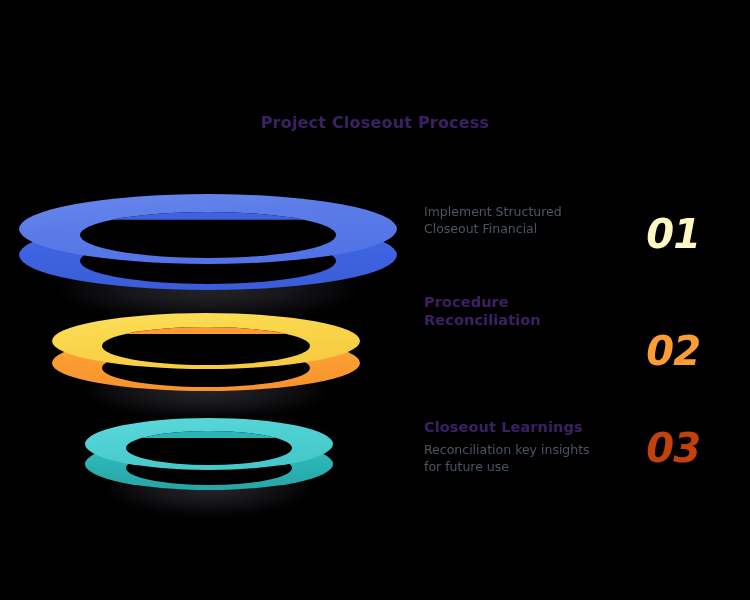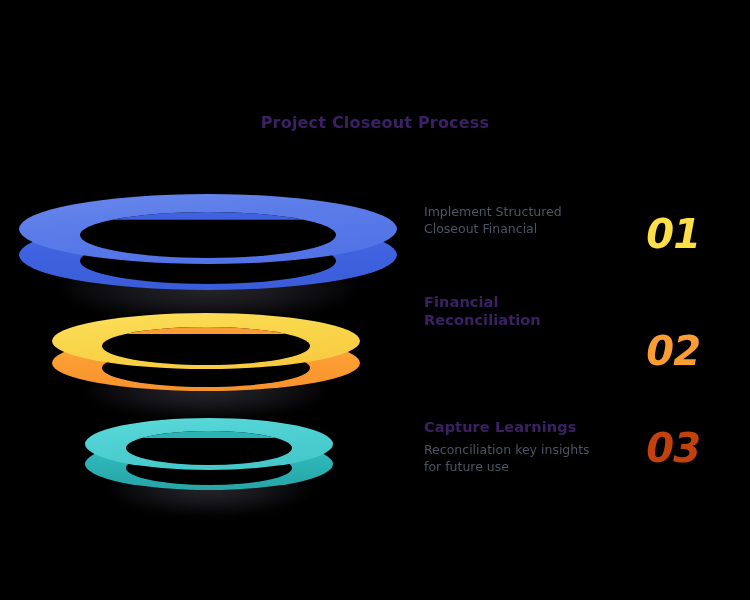--- a/index.html
+++ b/index.html
@@ -169,29 +169,29 @@
       <div class="ring-hole" style="left:41px; top:13px; width:166px; height:34px;"></div>
       <div class="ring-hole-shade" style="left:41px; top:13px; width:166px; height:34px;
                   background:linear-gradient(180deg,#2cb3b5 0%,#2cb3b5 20%,rgba(0,0,0,0) 21%);"></div>
     </div>
 
   </div>
 
   <div class="step" style="top:198px;">
     <div class="step-body">Implement Structured
 Closeout Financial</div>
-    <div class="step-num" style="top:16px; color:#fde047;">01</div>
+    <div class="step-num" style="top:16px; color:#fef9c3;">01</div>
   </div>
 
   <div class="step" style="top:293px;">
-    <div class="step-heading" style="white-space:pre-line;">Financial
+    <div class="step-heading" style="white-space:pre-line;">Procedure
 Reconciliation</div>
     <div class="step-num" style="top:38px; color:#fb9d33;">02</div>
   </div>
 
   <div class="step" style="top:418px;">
-    <div class="step-heading">Capture Learnings</div>
+    <div class="step-heading">Closeout Learnings</div>
     <div class="step-body">Reconciliation key insights
  for future use</div>
     <div class="step-num" style="top:10px; color:#c2410c;text-align:right;">03</div>
   </div>
 
 </div>
 
 </body></html>

